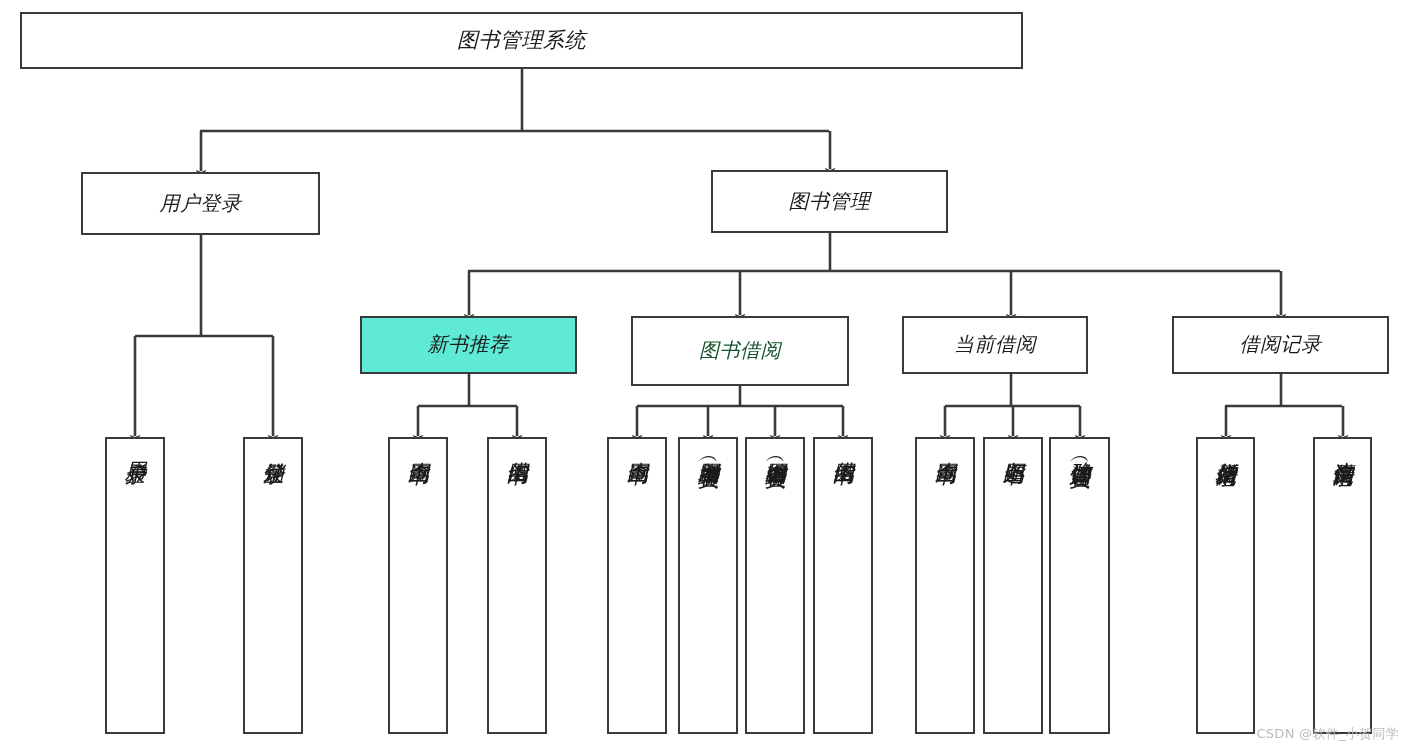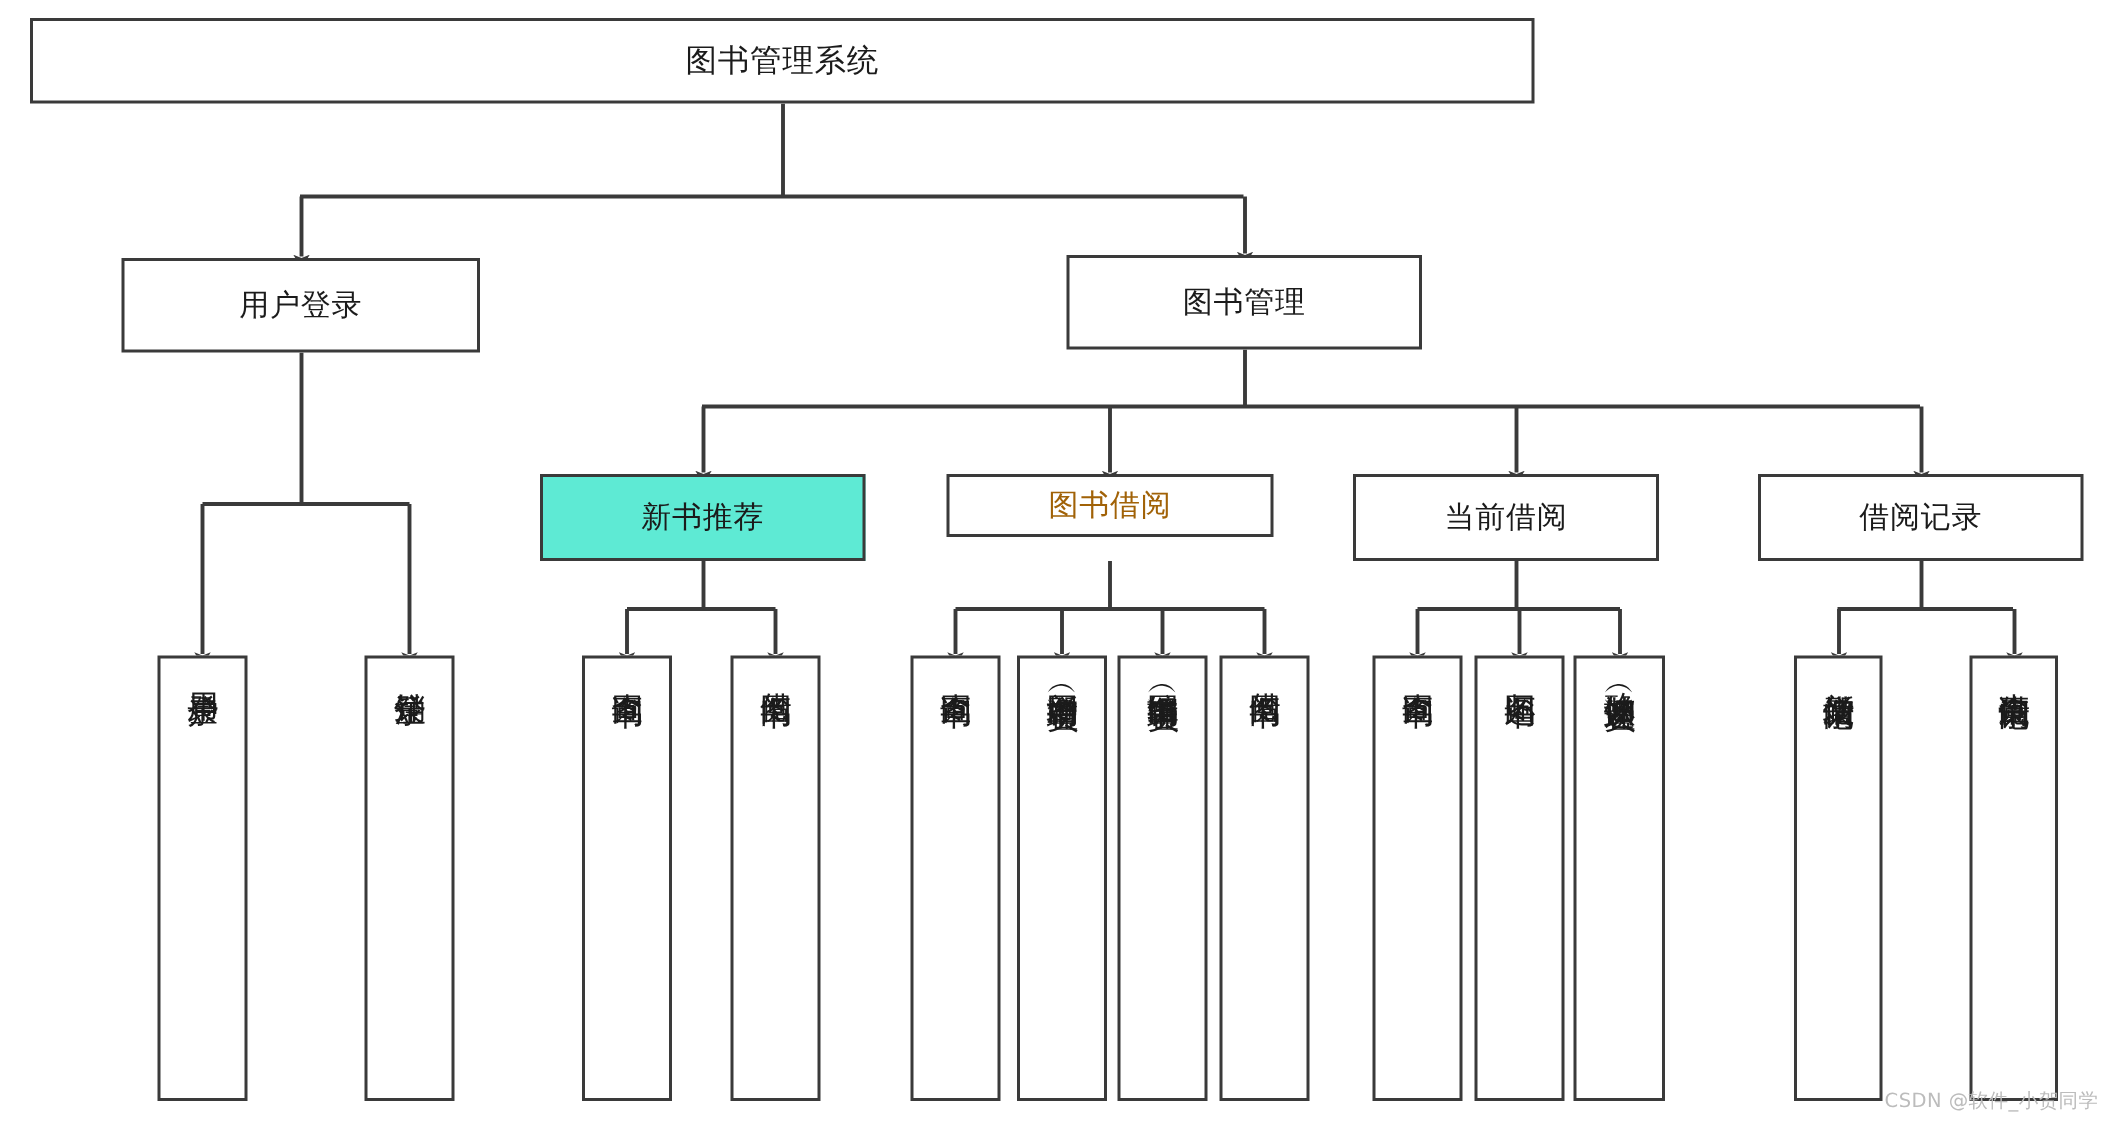--- a/index.html
+++ b/index.html
@@ -2,21 +2,21 @@
 <html><head>
 <meta charset="utf-8">
 <style>
   html,body{margin:0;padding:0;background:#ffffff;}
   body{width:1405px;height:747px;overflow:hidden;
        font-family:"DejaVu Sans","Liberation Sans",sans-serif;}
   #diagram-root{position:relative;width:1405px;height:747px;background:#ffffff;}
   svg.edges{position:absolute;left:0;top:0;width:1405px;height:747px;}
   .node{position:absolute;box-sizing:border-box;background:#ffffff;
         border:2px solid #701a75;display:flex;align-items:center;
-        justify-content:center;text-align:center;color:#1b1b1b;}
+        justify-content:center;text-align:center;color:#1b1b1b;font-style:italic;}
   .node .label{display:block;line-height:1.18;letter-spacing:0.5px;}
   .node.horiz .label{font-size:20px;white-space:nowrap;}
   .node.vert{padding:6px 2px;align-items:flex-start;}
   .node.vert .label{writing-mode:vertical-rl;text-orientation:upright;
         font-size:21px;line-height:1.08;letter-spacing:1px;
         white-space:nowrap;margin:0 auto;}
   .node.root .label{font-size:21px;}
   .watermark{position:absolute;right:6px;bottom:4px;font-size:13px;
         color:#bcbcbc;white-space:nowrap;letter-spacing:0.3px;}
 </style>
@@ -73,24 +73,24 @@
       </div>
       <div class="node horiz" style="left: 81px; top: 172px; width: 239px; height: 63px; border-color: rgb(58, 58, 58); background: rgb(255, 255, 255); color: rgb(27, 27, 27);">
         <span class="label">用户登录</span>
       </div>
       <div class="node horiz" style="left: 711px; top: 170px; width: 237px; height: 63px; border-color: rgb(58, 58, 58); background: rgb(255, 255, 255); color: rgb(27, 27, 27); text-align: right;">
         <span class="label">图书管理</span>
       </div>
       <div class="node horiz" style="left: 360px; top: 316px; width: 217px; height: 58px; border-color: rgb(58, 58, 58); background: #5eead4; color: rgb(27, 27, 27);">
         <span class="label">新书推荐</span>
       </div>
-      <div class="node horiz" style="left: 631px; top: 316px; width: 218px; height: 42px; border-color: rgb(58, 58, 58); background: rgb(255, 255, 255); color: #a16207;">
+      <div class="node horiz" style="left: 631px; top: 316px; width: 218px; height: 70px; border-color: rgb(58, 58, 58); background: rgb(255, 255, 255); color: #14532d;">
         <span class="label">图书借阅</span>
       </div>
-      <div class="node horiz" style="left: 902px; top: 316px; width: 204px; height: 58px; border-color: rgb(58, 58, 58); background: rgb(255, 255, 255); color: rgb(27, 27, 27);">
+      <div class="node horiz" style="left: 902px; top: 316px; width: 186px; height: 58px; border-color: rgb(58, 58, 58); background: rgb(255, 255, 255); color: rgb(27, 27, 27);">
         <span class="label">当前借阅</span>
       </div>
       <div class="node horiz" style="left: 1172px; top: 316px; width: 217px; height: 58px; border-color: rgb(58, 58, 58); background: rgb(255, 255, 255); color: rgb(27, 27, 27);">
         <span class="label">借阅记录</span>
       </div>
       <div class="node vert" style="left: 105px; top: 437px; width: 60px; height: 297px; border-color: rgb(58, 58, 58); background: rgb(255, 255, 255); color: rgb(27, 27, 27);">
         <span class="label">用户登录</span>
       </div>
       <div class="node vert" style="left: 243px; top: 437px; width: 60px; height: 297px; border-color: rgb(58, 58, 58); background: rgb(255, 255, 255); color: rgb(27, 27, 27);">
         <span class="label">注销登录</span>

